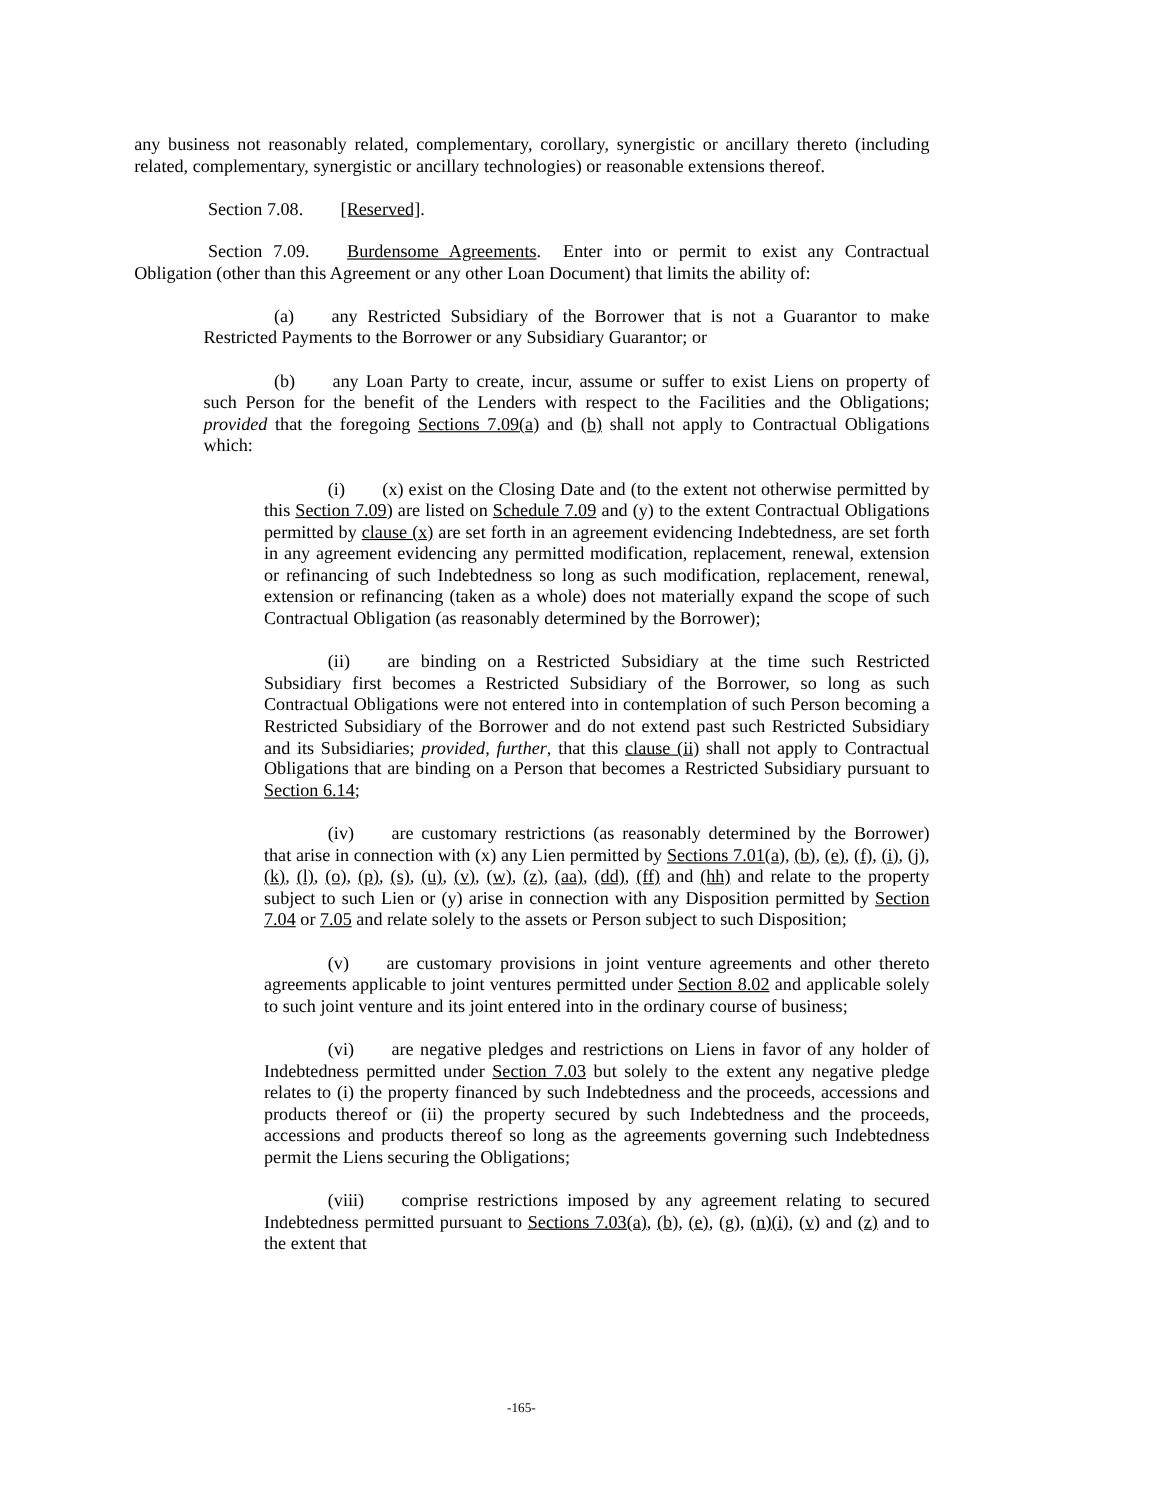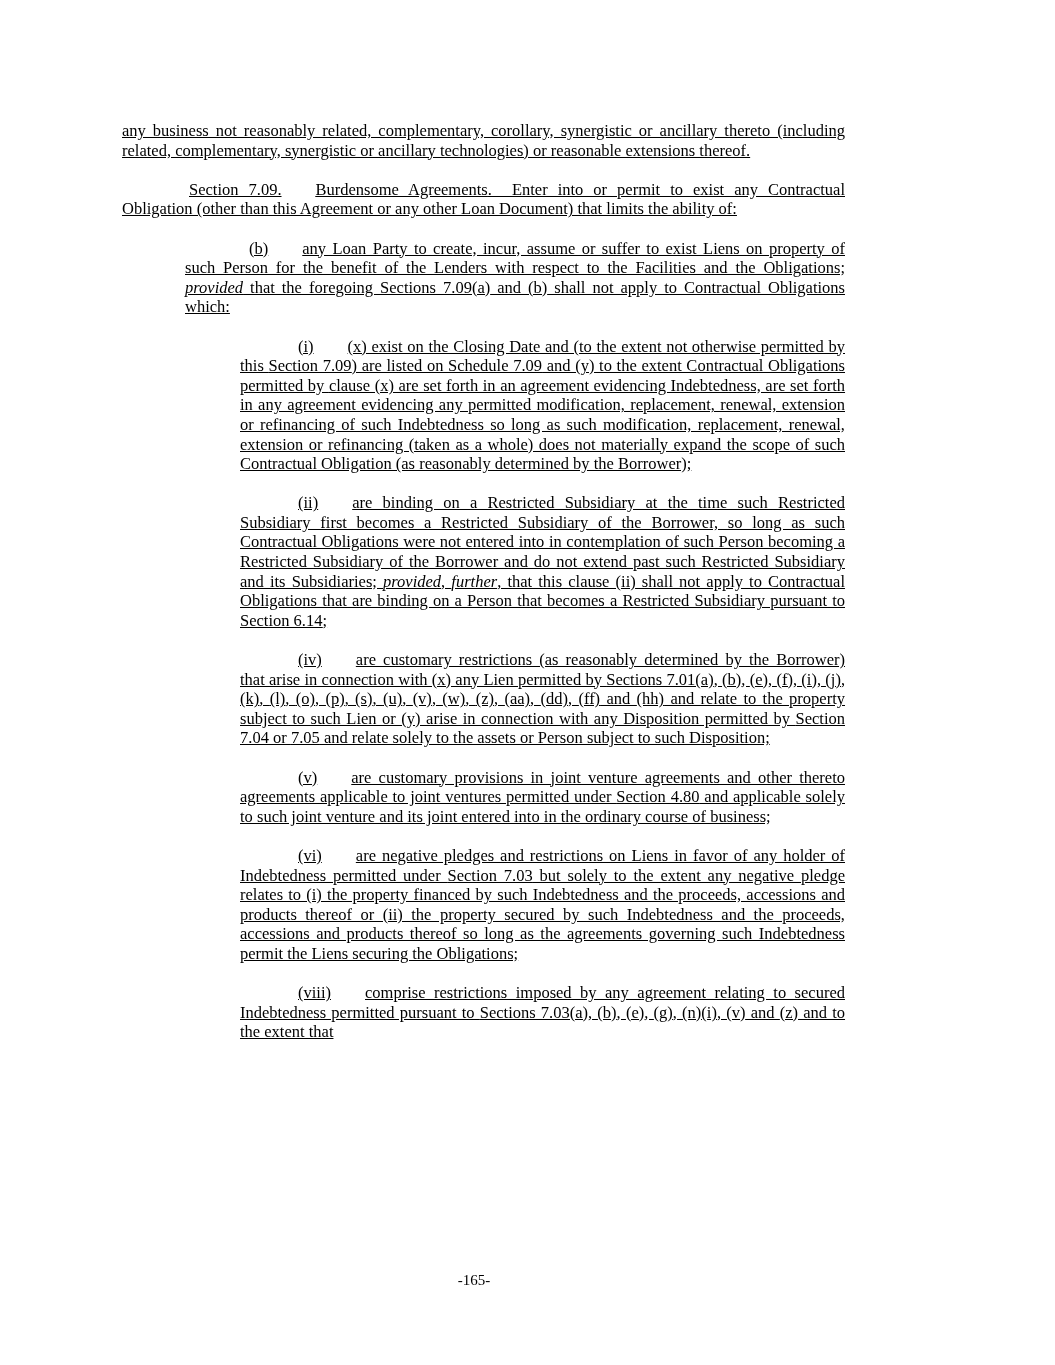--- a/index.html
+++ b/index.html
@@ -12,21 +12,20 @@
     width: 948px;
     height: 1365px;
     background: #ffffff;
     box-sizing: border-box;
     padding: 121px 103px 0 122px;
     font-family: "Liberation Serif", serif;
     font-size: 16.5px;
     line-height: 19.6px;
     color: #000000;
     overflow: hidden;
-    text-decoration: underline;
   }
   .para {
     margin: 0 0 19.6px 0;
     text-align: justify;
   }
   .indent-0 { margin-left: 0; }
   .indent-0.fl { text-indent: 67px; }
   .indent-1 { margin-left: 63px; }
   .indent-1.fl { text-indent: 64px; }
   .indent-2 { margin-left: 118px; }
@@ -34,33 +33,35 @@
   .tab { display: inline-block; width: 34px; }
   .u { text-decoration: underline; }
   .i { font-style: italic; }
   .footer {
     position: absolute;
     left: 0;
     right: 0;
     bottom: 74px;
     text-align: center;
     font-family: "Liberation Serif", serif;
-    font-size: 15px;
+    font-size: 12px;
     color: #000000;
   }
 </style>
 </head>
 <body>
 
 <div class="page">
   <div>
       <p class="para indent-0"><span>any business not reasonably related, complementary, corollary, synergistic or ancillary thereto (including related, complementary, synergistic or ancillary technologies) or reasonable extensions thereof.</span></p>
+      <p class="para indent-0 fl"><span>Section 7.08.</span><span class="tab"></span><span class="u">[Reserved]</span><span>.</span></p>
       <p class="para indent-0 fl"><span>Section 7.09.</span><span class="tab"></span><span class="u">Burdensome Agreements</span><span>.&nbsp; Enter into or permit to exist any Contractual Obligation (other than this Agreement or any other Loan Document) that limits the ability of:</span></p>
+      <p class="para indent-1 fl"><span>(a)</span><span class="tab"></span><span>any Restricted Subsidiary of the Borrower that is not a Guarantor to make Restricted Payments to the Borrower or any Subsidiary Guarantor; or</span></p>
       <p class="para indent-1 fl"><span>(b)</span><span class="tab"></span><span>any Loan Party to create, incur, assume or suffer to exist Liens on property of such Person for the benefit of the Lenders with respect to the Facilities and the Obligations; </span><span class="i">provided</span><span> that the foregoing </span><span class="u">Sections 7.09(a)</span><span> and </span><span class="u">(b)</span><span> shall not apply to Contractual Obligations which:</span></p>
       <p class="para indent-2 fl"><span>(i)</span><span class="tab"></span><span>(x) exist on the Closing Date and (to the extent not otherwise permitted by this </span><span class="u">Section 7.09</span><span>) are listed on </span><span class="u">Schedule 7.09</span><span> and (y) to the extent Contractual Obligations permitted by </span><span class="u">clause (x)</span><span> are set forth in an agreement evidencing Indebtedness, are set forth in any agreement evidencing any permitted modification, replacement, renewal, extension or refinancing of such Indebtedness so long as such modification, replacement, renewal, extension or refinancing (taken as a whole) does not materially expand the scope of such Contractual Obligation (as reasonably determined by the Borrower);</span></p>
       <p class="para indent-2 fl"><span>(ii)</span><span class="tab"></span><span>are binding on a Restricted Subsidiary at the time such Restricted Subsidiary first becomes a Restricted Subsidiary of the Borrower, so long as such Contractual Obligations were not entered into in contemplation of such Person becoming a Restricted Subsidiary of the Borrower and do not extend past such Restricted Subsidiary and its Subsidiaries; </span><span class="i">provided</span><span>, </span><span class="i">further</span><span>, that this </span><span class="u">clause (ii)</span><span> shall not apply to Contractual Obligations that are binding on a Person that becomes a Restricted Subsidiary pursuant to </span><span class="u">Section 6.14</span><span>;</span></p>
       <p class="para indent-2 fl"><span>(iv)</span><span class="tab"></span><span>are customary restrictions (as reasonably determined by the Borrower) that arise in connection with (x) any Lien permitted by </span><span class="u">Sections 7.01(a)</span><span>, </span><span class="u">(b)</span><span>, </span><span class="u">(e)</span><span>, </span><span class="u">(f)</span><span>, </span><span class="u">(i)</span><span>, </span><span class="u">(j)</span><span>, </span><span class="u">(k)</span><span>, </span><span class="u">(l)</span><span>, </span><span class="u">(o)</span><span>, </span><span class="u">(p)</span><span>, </span><span class="u">(s)</span><span>, </span><span class="u">(u)</span><span>, </span><span class="u">(v)</span><span>, </span><span class="u">(w)</span><span>, </span><span class="u">(z)</span><span>, </span><span class="u">(aa)</span><span>, </span><span class="u">(dd)</span><span>, </span><span class="u">(ff)</span><span> and </span><span class="u">(hh)</span><span> and relate to the property subject to such Lien or (y) arise in connection with any Disposition permitted by </span><span class="u">Section 7.04</span><span> or </span><span class="u">7.05</span><span> and relate solely to the assets or Person subject to such Disposition;</span></p>
-      <p class="para indent-2 fl"><span>(v)</span><span class="tab"></span><span>are customary provisions in joint venture agreements and other thereto agreements applicable to joint ventures permitted under </span><span class="u">Section 4.80</span><span> and applicable solely to such joint venture and its joint entered into in the ordinary course of business;</span></p>
+      <p class="para indent-2 fl"><span>(v)</span><span class="tab"></span><span>are customary provisions in joint venture agreements and other thereto agreements applicable to joint ventures permitted under </span><span class="u">Section 8.02</span><span> and applicable solely to such joint venture and its joint entered into in the ordinary course of business;</span></p>
       <p class="para indent-2 fl"><span>(vi)</span><span class="tab"></span><span>are negative pledges and restrictions on Liens in favor of any holder of Indebtedness permitted under </span><span class="u">Section 7.03</span><span> but solely to the extent any negative pledge relates to (i) the property financed by such Indebtedness and the proceeds, accessions and products thereof or (ii) the property secured by such Indebtedness and the proceeds, accessions and products thereof so long as the agreements governing such Indebtedness permit the Liens securing the Obligations;</span></p>
       <p class="para indent-2 fl"><span>(viii)</span><span class="tab"></span><span>comprise restrictions imposed by any agreement relating to secured Indebtedness permitted pursuant to </span><span class="u">Sections 7.03(a)</span><span>, </span><span class="u">(b)</span><span>, </span><span class="u">(e)</span><span>, </span><span class="u">(g)</span><span>, </span><span class="u">(n)(i)</span><span>, </span><span class="u">(v)</span><span> and </span><span class="u">(z)</span><span> and to the extent that</span></p>
     </div>
   <div class="footer">-165-</div>
 </div>
 
 </body></html>

